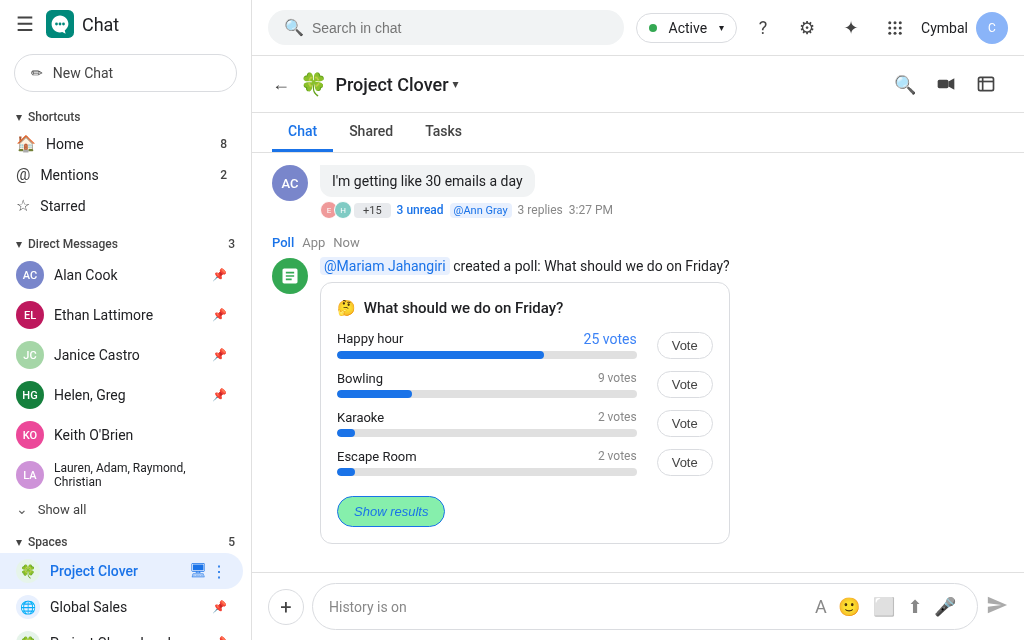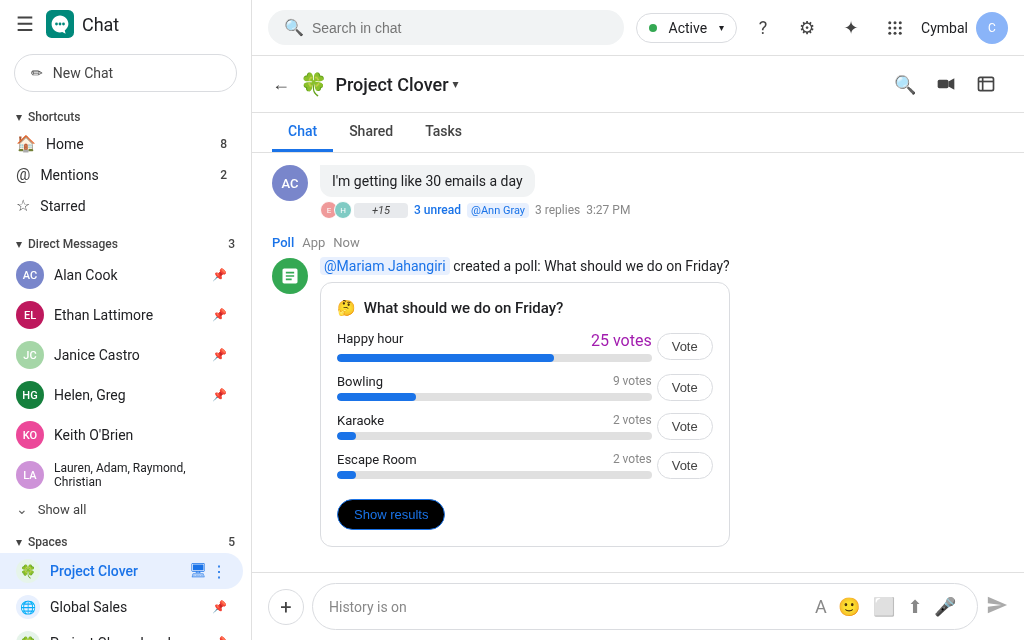--- a/index.html
+++ b/index.html
@@ -203,21 +203,21 @@
     }
     .thread-avatars { display: flex; }
     .thread-avatar {
       width: 18px; height: 18px; border-radius: 50%;
       background: #aaa;
       margin-right: -4px;
       border: 1px solid #fff;
       font-size: 8px; color: #fff;
       display: flex; align-items: center; justify-content: center;
     }
-    .tag { font-size: 11px; background: #e8eaed; border-radius: 4px; padding: 1px 18px; color: #444; font-style: italic; }
+    .tag { font-size: 11px; background: #e8eaed; border-radius: 4px; padding: 1px 9px; color: #444; }
 
     
     .poll-tabs {
       display: flex; gap: 8px;
       margin-bottom: 8px;
       font-size: 13px;
     }
     .poll-tab { color: #1a73e8; cursor: pointer; font-weight: 500; }
     .poll-tab-inactive { color: #888; cursor: pointer; }
 
@@ -241,40 +241,41 @@
       font-size: 13px; color: #202124; margin-bottom: 4px;
       display: flex; justify-content: space-between;
     }
     .poll-bar-bg {
       height: 8px; background: #e0e0e0; border-radius: 4px;
       position: relative; overflow: hidden;
     }
     .poll-bar-fill {
       height: 100%; border-radius: 4px; background: #1a73e8;
     }
-    .poll-option-row { display: flex; align-items: center; gap: 5px; }
+    .poll-option-row { display: flex; align-items: center; gap: 20px; }
     .poll-bar-wrap { flex: 1; }
     .vote-btn {
       border: 1px solid #dadce0;
       border-radius: 20px;
       padding: 5px 14px;
       font-size: 13px; color: #444;
       cursor: pointer;
       background: #fff;
       white-space: nowrap;
     }
 
     .show-results-btn {
       border: 1px solid #1a73e8;
       border-radius: 20px;
       padding: 7px 16px;
       font-size: 13px; color: #1a73e8;
       cursor: pointer;
-      background: #000000;
+      background: #86efac;
       margin-top: 8px;
+      font-style: italic;
     }
 
     
     .message-input-area {
       padding: 10px 16px;
       border-top: 1px solid #e0e0e0;
       display: flex; align-items: center; gap: 8px;
       flex-shrink: 0;
     }
     .add-btn {
@@ -523,21 +524,21 @@
               <span>🤔</span>
               <span>What should we do on Friday?</span>
             </div>
 
             
             <div class="poll-option">
               <div class="poll-option-row">
                 <div class="poll-bar-wrap">
                   <div class="poll-option-label">
                     <span>Happy hour</span>
-                    <span style="color:#a21caf;font-size:16px;">25 votes</span>
+                    <span style="color:#3b82f6;font-size:14px;">25 votes</span>
                   </div>
                   <div class="poll-bar-bg">
                     <div class="poll-bar-fill" style="width:69%;"></div>
                   </div>
                 </div>
                 <button class="vote-btn">Vote</button>
               </div>
             </div>
 
             

